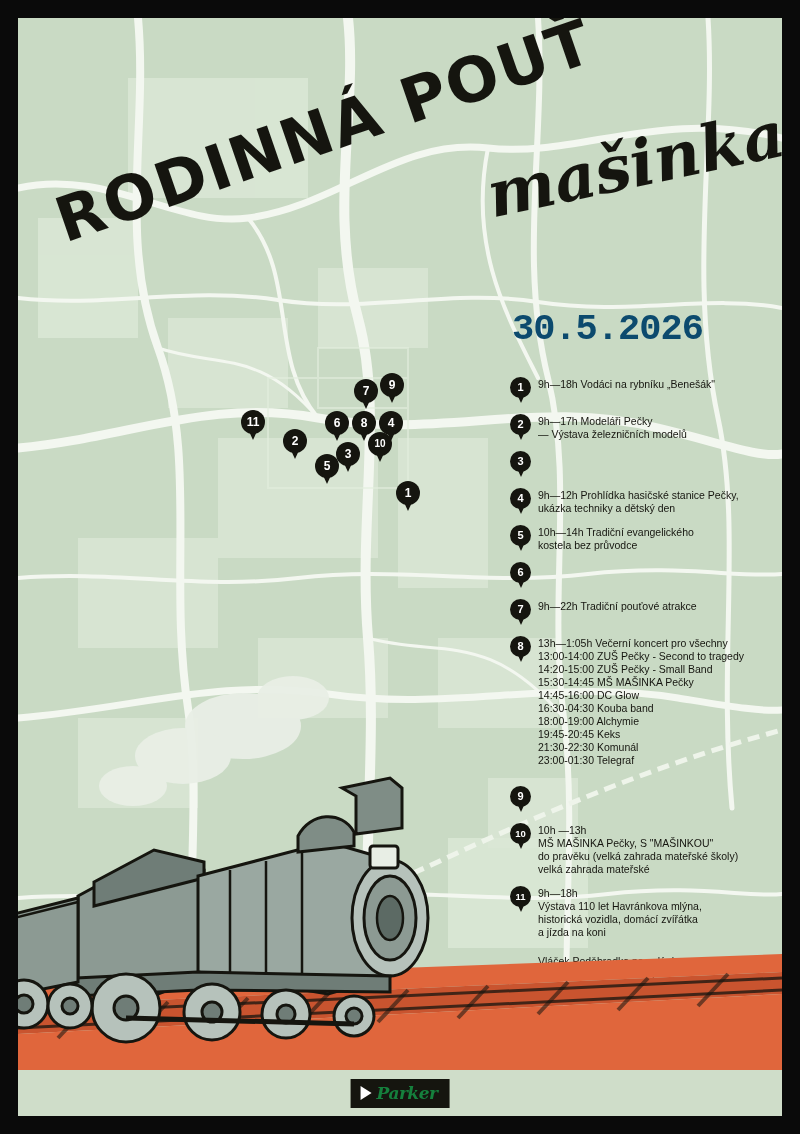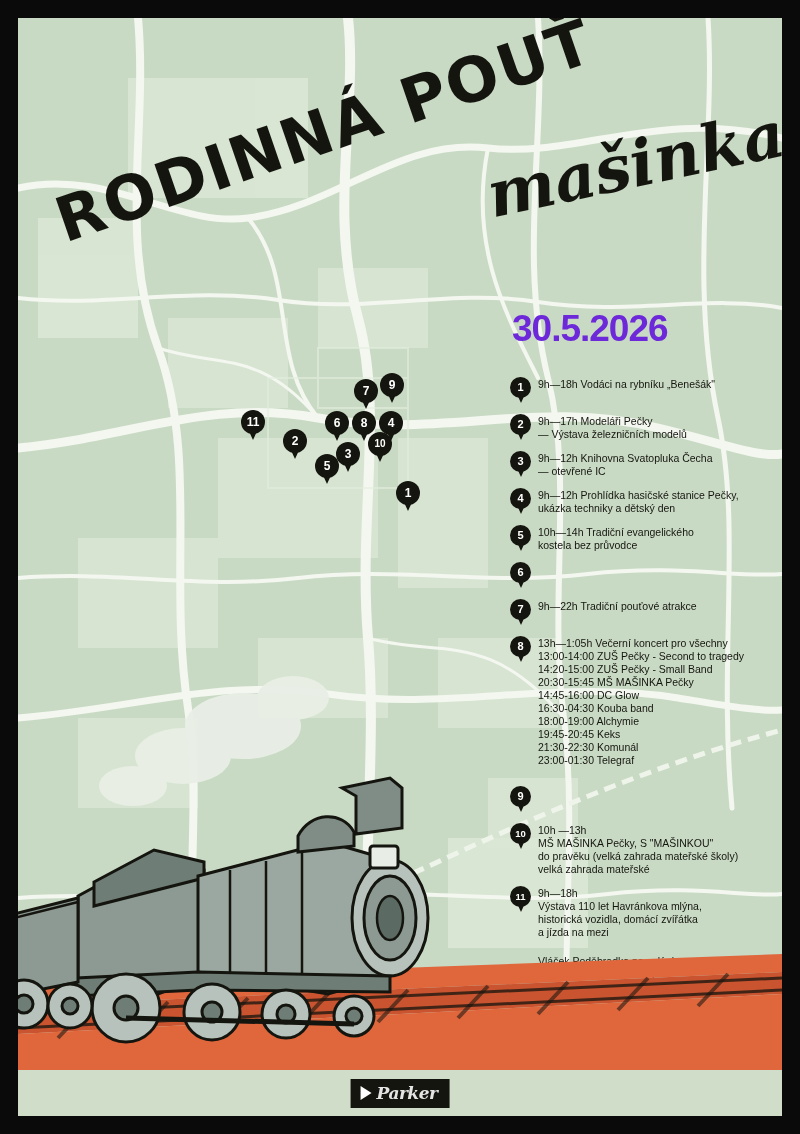--- a/index.html
+++ b/index.html
@@ -51,25 +51,25 @@
     font-weight:bold;
     font-size:64px;
     color:#15150f;
     white-space:nowrap;
   }
 
   
   .date{
     position:absolute;
     left:494px;top:290px;
-    font-family:Liberation Sans, sans-serif;
+    font-family:Liberation Mono, monospace;
     font-weight:bold;
     font-size:37px;
     letter-spacing:-1px;
-    color:#6d28d9;
+    color:#0c4a6e;
   }
 
   
   .program{
     position:absolute;
     left:492px;top:358px;
     width:250px;
   }
   .entry{
     display:flex;
@@ -160,21 +160,21 @@
   .footer{
     position:absolute;
     left:0;bottom:0;width:100%;height:46px;
     background:#cfddc9;
   }
   .logo{
     position:absolute;
     left:50%;top:9px;
     transform:translateX(-50%);
     background:#15150f;
-    color:#e5e5e5;
+    color:#15803d;
     padding:4px 12px 5px 10px;
     font-family:"DejaVu Serif", serif;
     font-style:italic;
     font-weight:bold;
     font-size:17px;
     letter-spacing:-0.5px;
     display:flex;align-items:center;
   }
   .logo .mark{
     display:inline-block;
@@ -329,24 +329,20 @@
         <span class="ln">— Výstava železničních modelů</span>
       </div>
     </div>
 
     <div class="entry">
       <div class="pin">
         <div class="head"></div>
           <div class="tip"></div>
         <div class="num">3</div>
       </div>
-      <div class="entry-text">
-        <span class="ln">9h—12h Knihovna Svatopluka Čecha</span>
-        <span class="ln">— otevřené IC</span>
-      </div>
     </div>
 
     <div class="entry">
       <div class="pin">
         <div class="head"></div>
           <div class="tip"></div>
         <div class="num">4</div>
       </div>
       <div class="entry-text">
         <span class="ln">9h—12h Prohlídka hasičské stanice Pečky,</span>
@@ -388,21 +384,21 @@
     <div class="entry">
       <div class="pin">
         <div class="head"></div>
           <div class="tip"></div>
         <div class="num">8</div>
       </div>
       <div class="entry-text">
         <span class="ln">13h—1:05h Večerní koncert pro všechny</span>
         <span class="ln">13:00-14:00 ZUŠ Pečky - Second to tragedy</span>
         <span class="ln">14:20-15:00 ZUŠ Pečky - Small Band</span>
-        <span class="ln">20:30-15:45 MŠ MAŠINKA Pečky</span>
+        <span class="ln">15:30-14:45 MŠ MAŠINKA Pečky</span>
         <span class="ln">14:45-16:00 DC Glow</span>
         <span class="ln">16:30-04:30 Kouba band</span>
         <span class="ln">18:00-19:00 Alchymie</span>
         <span class="ln">19:45-20:45 Keks</span>
         <span class="ln">21:30-22:30 Komunál</span>
         <span class="ln">23:00-01:30 Telegraf</span>
       </div>
     </div>
 
     <div class="entry" style="margin-top:18px">
@@ -430,21 +426,21 @@
     <div class="entry">
       <div class="pin">
         <div class="head"></div>
           <div class="tip"></div>
         <div class="num" style="font-size:9.5px">11</div>
       </div>
       <div class="entry-text">
         <span class="ln">9h—18h</span>
         <span class="ln">Výstava 110 let Havránkova mlýna,</span>
         <span class="ln">historická vozidla, domácí zvířátka</span>
-        <span class="ln">a jízda na mezi</span>
+        <span class="ln">a jízda na koni</span>
       </div>
     </div>
 
     <div class="footnote">
       <span>Vláček Poděbradka po celý den</span>
       <span>mezi stanovišti ZDARMA</span>
       <span>VSTUPNÉ NA VEČERNÍ KONCERT ZDARMA</span>
     </div>
   </div>
 

